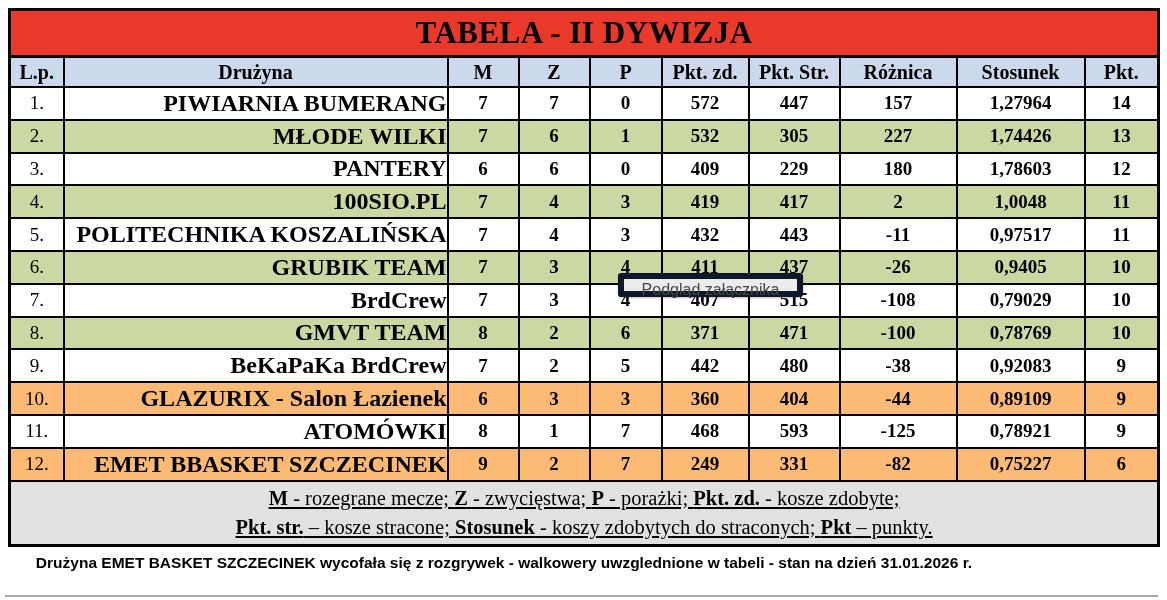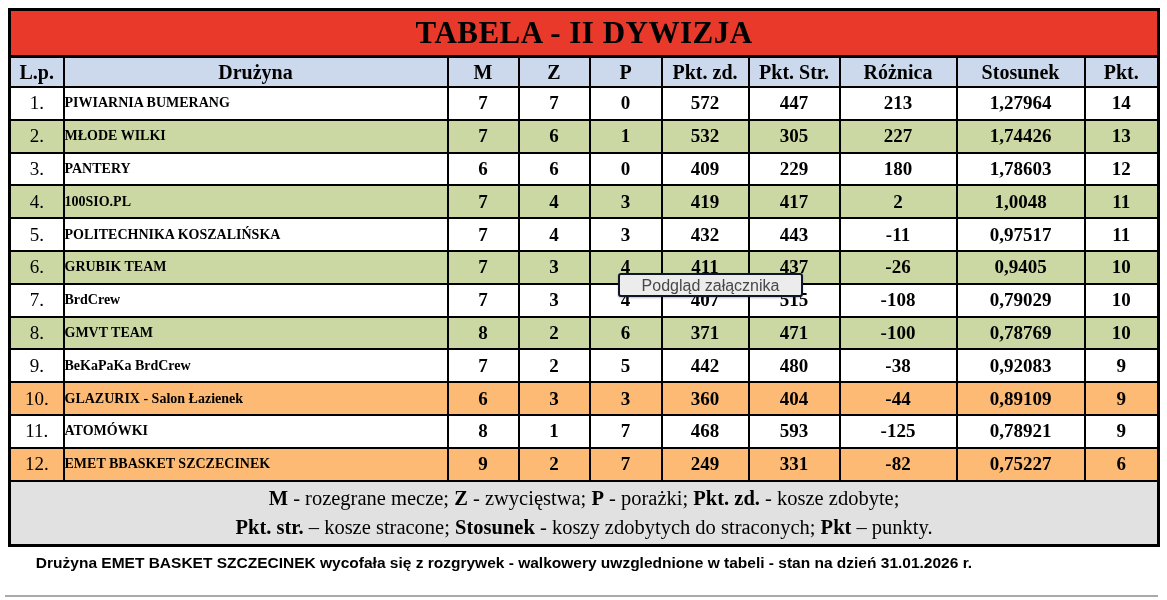--- a/index.html
+++ b/index.html
@@ -47,50 +47,50 @@
     color:#000;
     margin-top:16px;
   }
   td.cell-lp{
     text-align:center;
     font-size:19px;
     font-weight:normal;
     height:30.8px;
   }
   td.cell-team{
-    text-align:left;
-    font-weight:bold;
-    font-size:14px;
+    text-align:right;
+    font-weight:bold;
+    font-size:24px;
     padding-left:5px;
   }
   td.cell-num{
     text-align:center;
     font-weight:bold;
     font-size:19px;
   }
   tr.row-white td{background:#ffffff;}
   tr.row-green td{background:#cbd8a4;}
   tr.row-blue  td{background:#fdba74;}
   .legend-cell{
     background:#e1e1e1;
     height:62px;
     text-align:center;
     font-size:20.5px;
     color:#000;
     white-space:normal;
   }
-  .legend-line{line-height:29px;}
+  .legend-line{line-height:29px;text-decoration:underline;}
   .legend-line b{font-weight:bold;}
   .tooltip{
     position:absolute;
     left:618px;top:273px;
     width:185px;height:24px;
     box-sizing:border-box;
     background:#ececec;
-    border:2px solid #0f172a;
+    border:6px solid #0f172a;
     border-radius:3px;
     box-shadow:0 1px 2px rgba(0,0,0,0.25);
     font-family:"Liberation Sans", sans-serif;
     font-size:16px;
     color:#484848;
     line-height:22px;
     text-align:center;
     z-index:10;
   }
   .note{
@@ -146,21 +146,21 @@
     </thead>
     <tbody>
         <tr class="row-white">
     <td class="cell-lp">1.</td>
     <td class="cell-team">PIWIARNIA BUMERANG</td>
     <td class="cell-num">7</td>
     <td class="cell-num">7</td>
     <td class="cell-num">0</td>
     <td class="cell-num">572</td>
     <td class="cell-num">447</td>
-    <td class="cell-num">213</td>
+    <td class="cell-num">157</td>
     <td class="cell-num">1,27964</td>
     <td class="cell-num">14</td>
   </tr>
         <tr class="row-green">
     <td class="cell-lp">2.</td>
     <td class="cell-team">MŁODE WILKI</td>
     <td class="cell-num">7</td>
     <td class="cell-num">6</td>
     <td class="cell-num">1</td>
     <td class="cell-num">532</td>

